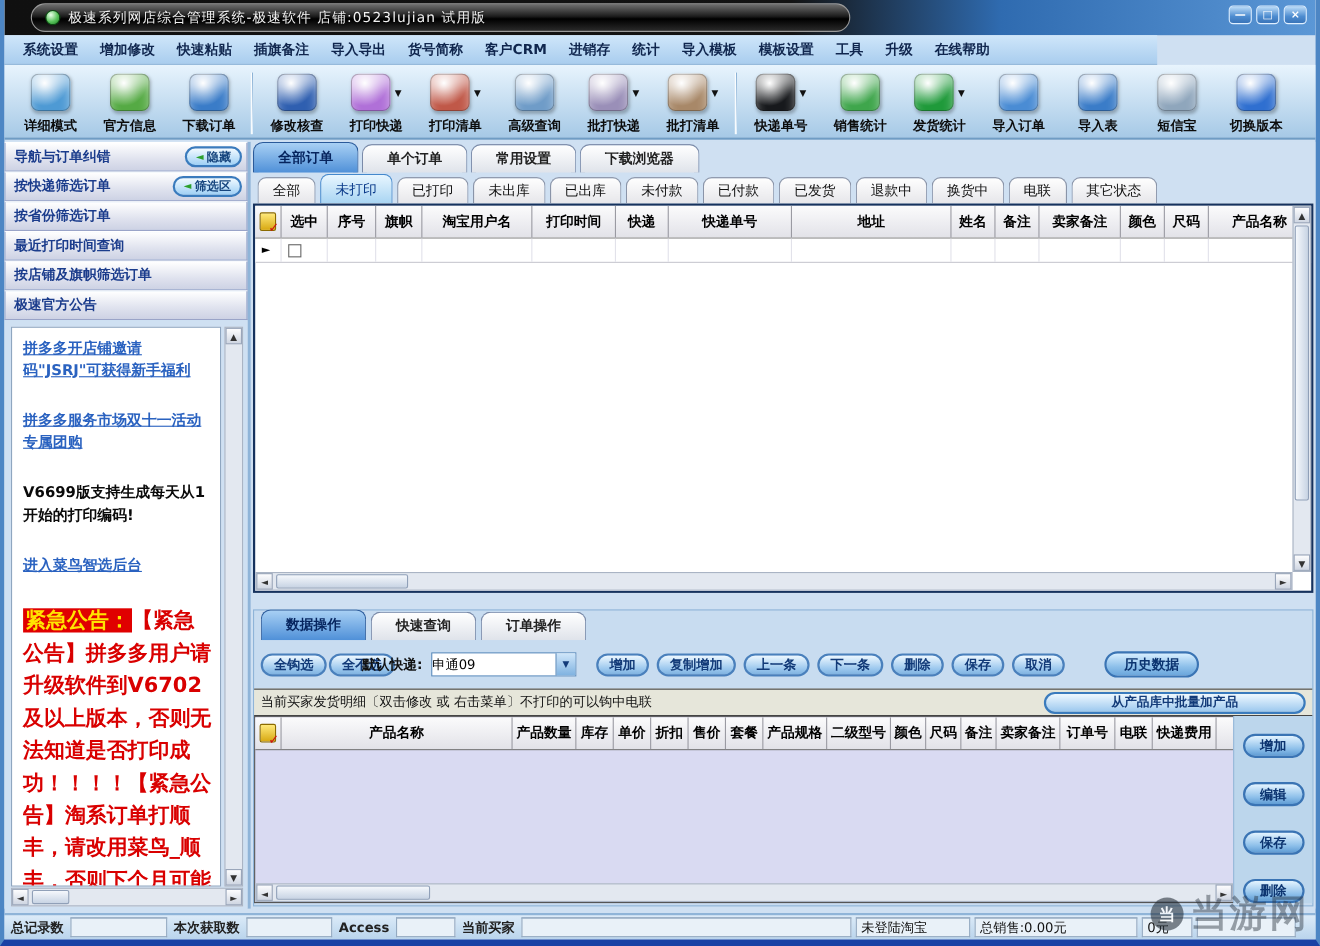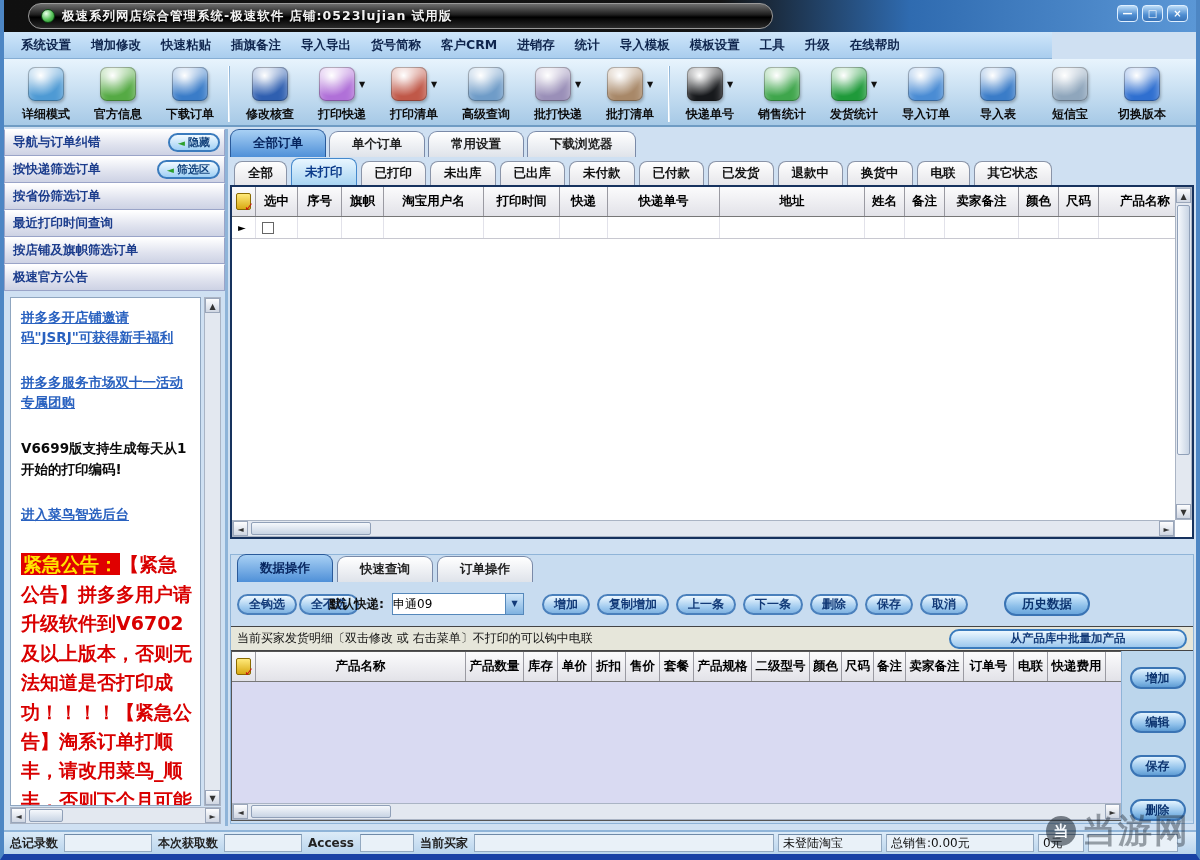--- a/index.html
+++ b/index.html
@@ -8,21 +8,21 @@
             border-left:4px solid #4d86c4; border-right:4px solid #4d86c4; border-bottom:6px solid #1941a5; }
 
   
   .titlestrip { position:absolute; left:0; top:0; width:1192px; height:32px;
     background:linear-gradient(90deg,#101010 0%,#131313 60%,#2f6bb0 76%,#5b97d6 100%); }
   .titlepill { position:absolute; left:24px; top:3px; height:26px; width:745px; border-radius:13px;
     background:linear-gradient(#6e6e6e,#1d1d1d 45%,#000 55%,#2a2a2a); border:1px solid #9a9a9a;
     display:flex; align-items:center; padding:0 12px; gap:7px; }
   .titleicon { width:14px; height:14px; border-radius:50%;
     background:radial-gradient(circle at 35% 30%, #eaffea, #57c25a 55%, #1f7a27); border:1px solid #0c4a12; flex:none;}
-  .titletext { color:#f2f2f2; font-size:12.5px; font-weight:bold; letter-spacing:1px; white-space:nowrap;
+  .titletext { color:#f2f2f2; font-size:12.5px; font-weight:normal; letter-spacing:1px; white-space:nowrap;
     text-shadow:0 1px 2px #000; overflow:hidden; }
   .winctrls { position:absolute; right:8px; top:5px; display:flex; gap:4px; }
   .winbtn { width:21px; height:17px; border-radius:4px; border:1px solid #dfefff;
     background:linear-gradient(#bcdcf8,#4d8cd0 60%,#3a74b8); color:#fff; font-size:10px; line-height:15px;
     text-align:center; font-weight:bold; cursor:pointer; }
 
   
   .menubar { position:absolute; left:0; top:32px; width:1048px; height:27px;
     background:linear-gradient(#cfe6fa,#a9cdee); border-bottom:1px solid #86aed4;
     display:flex; align-items:center; padding-left:8px; gap:2px; }
@@ -73,21 +73,21 @@
     border:1px solid #90a0b8; border-radius:2px; cursor:pointer; }
 
   
   .main { flex:1; position:relative; background:#cfe0f2; }
   .tabrow1 { position:absolute; left:2px; top:0px; height:28px; display:flex; gap:3px; align-items:flex-end; }
   .tab1 { height:26px; padding:0 22px; display:flex; align-items:center; font-size:12.5px; font-weight:bold;
     border:1px solid #7a8aa8; border-bottom:none; border-radius:9px 9px 0 0; cursor:pointer;
     background:linear-gradient(#ffffff,#dfe3ea); color:#222; white-space:nowrap;}
   .tab1.active { background:linear-gradient(#a8d0f4,#4f90d8); color:#06245e; border-color:#2a5a9a; height:28px; }
   .tabrow2 { position:absolute; left:6px; top:28px; height:28px; display:flex; gap:4px; align-items:flex-end; }
-  .tab2 { height:24px; padding:0 13px; display:flex; align-items:center; font-size:12.5px; font-weight:bold;
+  .tab2 { height:24px; padding:0 13px; display:flex; align-items:center; font-size:12.5px; font-weight:normal;
     border:1px solid #8a94a8; border-bottom:none; border-radius:8px 8px 0 0; cursor:pointer;
     background:linear-gradient(#fefefe,#e6e6ea); color:#111; white-space:nowrap;}
   .tab2.active { background:linear-gradient(#e8f6ff,#a8d4f2); border-color:#4488cc; color:#0a3a8a; height:27px; }
 
   .ordertable { position:absolute; left:2px; top:56px; right:2px; height:354px; background:#fff;
     border:2px solid #16325e; overflow:hidden; }
   .othead { display:flex; height:30px; border-bottom:1px solid #777; background:linear-gradient(#fbfbfc,#e2e2e8); }
   .othcell { border-right:1px solid #9a9aa2; display:flex; align-items:center; justify-content:center;
     font-size:12.5px; font-weight:bold; color:#000; flex:none; cursor:pointer; white-space:nowrap; overflow:hidden;}
   .selicon { width:15px; height:17px; background:linear-gradient(#ffe97a,#d8a912); border:1px solid #8a6a00;

